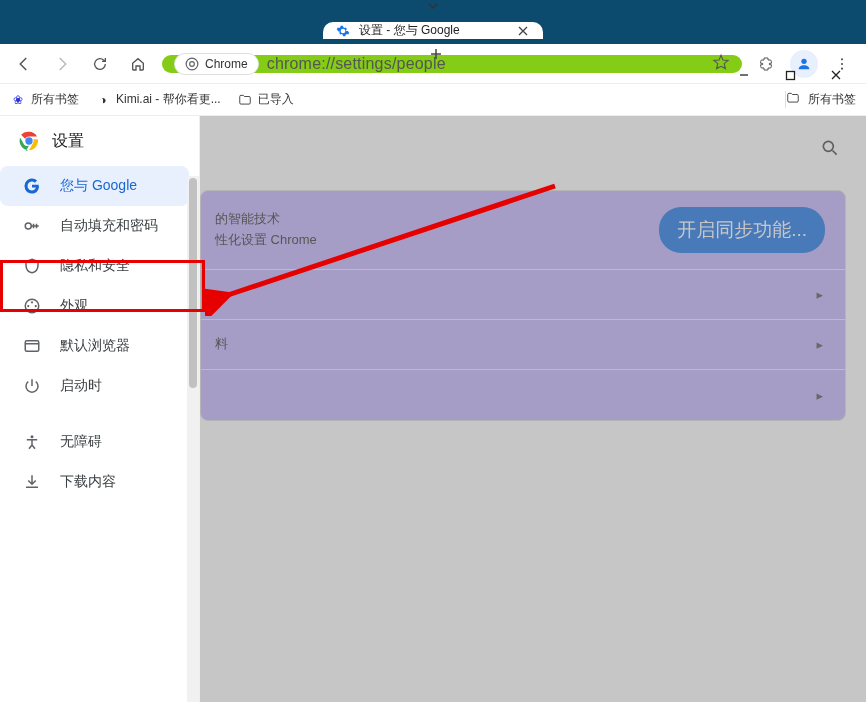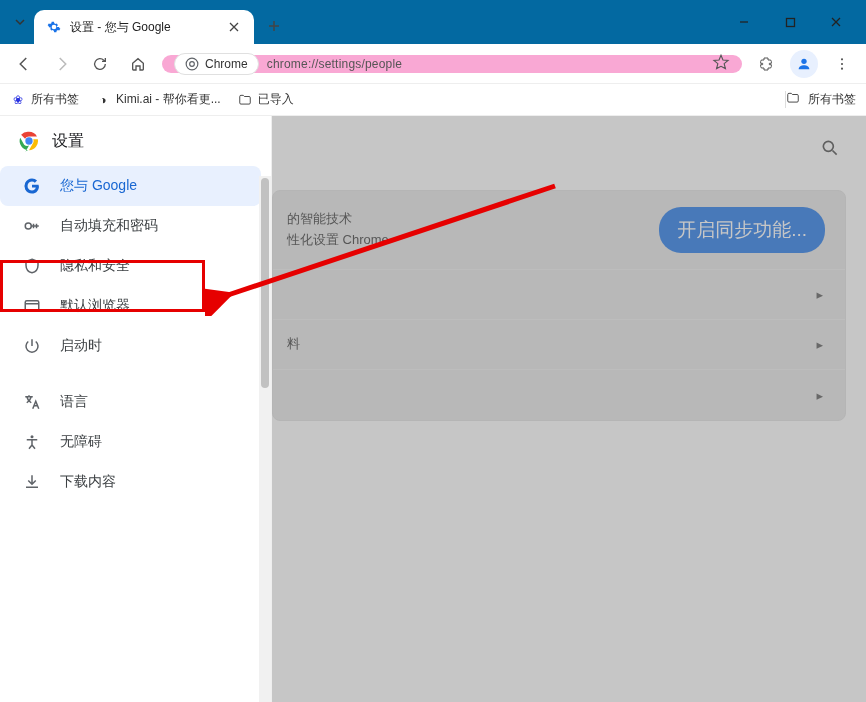--- a/index.html
+++ b/index.html
@@ -1,64 +1,64 @@
 <!DOCTYPE html>
 <html><head>
   <meta charset="utf-8">
   <style>
     * { box-sizing: border-box; margin: 0; padding: 0; }
     body { font-family: "Microsoft YaHei", Arial, sans-serif; font-size: 13px; width: 866px; height: 702px; background: #fff; position: relative; }
 
     
-    .titlebar { height: 44px; background: #0369a1; display: flex; align-items: center; padding: 0 6px; position: relative; }
+    .titlebar { height: 44px; background: #0c4a6e; display: flex; align-items: center; padding: 0 6px; position: relative; flex-direction: column; }
     .dropdown-btn { width: 28px; height: 28px; border-radius: 6px; display: flex; align-items: center; justify-content: center; color: #333; }
     .tab { background: #fff; height: 34px; margin-top: 10px; border-radius: 10px 10px 0 0; display: flex; align-items: center; padding: 0 12px; gap: 8px; min-width: 220px; }
     .tab .gear { width: 16px; height: 16px; display: flex; align-items: center; justify-content: center; color: #1a73e8; }
     .tab .title { font-size: 12px; color: #222; flex: 1; }
     .tab .close { width: 16px; height: 16px; color: #444; display: flex; align-items: center; justify-content: center; }
     .newtab-btn { width: 28px; height: 28px; display: flex; align-items: center; justify-content: center; color: #444; margin-left: 6px; margin-top: 8px; }
     .win-controls { margin-left: auto; display: flex; gap: 18px; margin-right: 10px; }
     .win-controls span { width: 28px; height: 28px; display: flex; align-items: center; justify-content: center; color: #222; }
 
     
     .toolbar { height: 40px; background: #fff; display: flex; align-items: center; padding: 0 10px; gap: 10px; border-bottom: 1px solid #eee; }
     .tool-icon { width: 28px; height: 28px; display: flex; align-items: center; justify-content: center; color: #555; border-radius: 50%; }
-    .addr { flex: 1; display: flex; align-items: center; background: #f9a8d4; border-radius: 18px; height: 18px; padding: 0 12px; gap: 8px; text-align: right; }
+    .addr { flex: 1; display: flex; align-items: center; background: #84cc16; border-radius: 18px; height: 18px; padding: 0 12px; gap: 8px; text-align: right; }
     .addr .chip { display: flex; align-items: center; gap: 6px; background: #fff; border-radius: 14px; padding: 3px 10px; border: 1px solid #e0e0e0; font-size: 12px; color: #333; }
-    .addr .url { color: #555; font-size: 12px; letter-spacing: 0.2px; }
+    .addr .url { color: #555; font-size: 16px; letter-spacing: 0.2px; }
     .addr .star { margin-left: auto; color: #555; }
     .profile-icon { background: #e8f0fe; color: #1a73e8; border-radius: 50%; }
 
     
     .bookbar { height: 32px; background: #fff; display: flex; align-items: center; padding: 0 10px; gap: 16px; font-size: 12px; color: #333; border-bottom: 1px solid #eee; }
     .bookbar .bk { display: flex; align-items: center; gap: 5px; }
     .bookbar .bk .ic { width: 16px; height: 16px; display: flex; align-items: center; justify-content: center; }
     .bookbar .right { margin-left: auto; display: flex; align-items: center; gap: 8px; border-left: 1px solid #ddd; padding-left: 0; }
 
     
     .main { display: flex; height: calc(702px - 44px - 40px - 32px); position: relative; }
 
-    .sidebar { width: 272px; background: #fff; display: flex; flex-direction: column; border-right: 1px solid #eee; position: relative; z-index: 5; }
+    .sidebar { width: 200px; background: #fff; display: flex; flex-direction: column; border-right: 1px solid #eee; position: relative; z-index: 5; }
     .side-head { display: flex; align-items: center; gap: 12px; padding: 14px 18px; font-size: 16px; color: #202124; }
     .chrome-logo { width: 22px; height: 22px; position: relative; }
     .side-item { display: flex; align-items: center; gap: 18px; padding: 10px 22px; font-size: 14px; color: #3c4043; border-radius: 0 22px 22px 0; margin-right: 10px; cursor: pointer; }
     .side-item .icon { width: 20px; height: 20px; color: #5f6368; display: flex; align-items: center; justify-content: center; }
     .side-item.active { background: #e8f0fe; color: #1967d2; border-radius: 8px; }
     .side-item.active .icon { color: #1967d2; }
     .side-group-sep { height: 16px; }
     .scrollbar-track { width: 12px; background: #f1f1f1; position: absolute; right: 0; top: 60px; bottom: 0; }
     .scrollbar-thumb { width: 8px; background: #c1c1c1; border-radius: 4px; position: absolute; left: 2px; top: 2px; height: 210px; }
 
     .content { flex: 1; background: #fff; position: relative; }
     .overlay { position: absolute; inset: 0; background: rgba(128,128,128,0.45); z-index: 2; }
     .content-inner { position: relative; z-index: 1; padding: 0; }
     .content-head { display: flex; align-items: center; justify-content: flex-end; padding: 20px 24px 10px; }
     .search-btn { width: 24px; height: 24px; color: #444; display: flex; align-items: center; justify-content: center; }
 
-    .card { margin: 20px 20px 0 0; background: #e5e5e5; border-radius: 8px; border: 1px solid #e0e0e0; overflow: hidden; }
+    .card { margin: 20px 20px 0 0; background: #c4b5fd; border-radius: 8px; border: 1px solid #e0e0e0; overflow: hidden; }
     .card-row { padding: 16px 20px; display: flex; align-items: center; border-bottom: 1px solid #eee; position: relative; }
     .card-row:last-child { border-bottom: none; }
     .card-row .txt { font-size: 13px; color: #333; line-height: 1.6; }
     .card-row .arrow { position: absolute; right: 22px; color: #555; }
     .sync-btn { margin-left: auto; background: #1a73e8; color: #fff; border-radius: 22px; padding: 10px 18px; font-size: 19px; }
 
     
     .highlight-box { position: absolute; border: 3px solid #e60000; z-index: 10; pointer-events: none; }
     .arrow-svg { position: absolute; z-index: 11; pointer-events: none; }
   </style>
@@ -226,45 +226,48 @@
       <span class="icon">
           <svg width="18" height="18" viewBox="0 0 24 24">
             <path d="M12 3l8 3v5c0 5-3.4 9-8 10-4.6-1-8-5-8-10V6z" fill="none" stroke="currentColor" stroke-width="2"></path>
           </svg>
         </span>
       <span>隐私和安全</span>
     </div>
     <div class="side-item">
       <span class="icon">
           <svg width="18" height="18" viewBox="0 0 24 24">
+            <circle cx="12" cy="12" r="9" fill="none" stroke="currentColor" stroke-width="2"></circle>
+            <circle cx="12" cy="7" r="1.5" fill="currentColor"></circle>
+            <circle cx="17" cy="12" r="1.5" fill="currentColor"></circle>
+            <circle cx="7" cy="12" r="1.5" fill="currentColor"></circle>
+          </svg>
+        </span>
+      <span>外观</span>
+    </div>
+    <div class="side-item">
+      <span class="icon">
+          <svg width="18" height="18" viewBox="0 0 24 24">
             <rect x="3" y="5" width="18" height="14" rx="2" fill="none" stroke="currentColor" stroke-width="2"></rect>
             <path d="M3 9h18" stroke="currentColor" stroke-width="2"></path>
           </svg>
         </span>
       <span>默认浏览器</span>
     </div>
     <div class="side-item">
       <span class="icon">
           <svg width="18" height="18" viewBox="0 0 24 24">
             <path d="M12 3v9M7 6a8 8 0 1010 0" fill="none" stroke="currentColor" stroke-width="2"></path>
           </svg>
         </span>
       <span>启动时</span>
     </div>
 
     <div class="side-group-sep"></div>
 
-    <div class="side-item">
-      <span class="icon">
-          <svg width="18" height="18" viewBox="0 0 24 24">
-            <path d="M3 5h10M8 3v2M5 5c1 4 3 6 6 8M11 5c-1 4-3 6-6 8M13 21l4-10 4 10M14.5 17h5" fill="none" stroke="currentColor" stroke-width="2"></path>
-          </svg>
-        </span>
-      <span>语言</span>
-    </div>
     <div class="side-item">
       <span class="icon">
           <svg width="18" height="18" viewBox="0 0 24 24">
             <circle cx="12" cy="5" r="2" fill="currentColor"></circle>
             <path d="M5 9h14M12 9v7m-4 5l4-5 4 5" fill="none" stroke="currentColor" stroke-width="2"></path>
           </svg>
         </span>
       <span>无障碍</span>
     </div>
     <div class="side-item">

